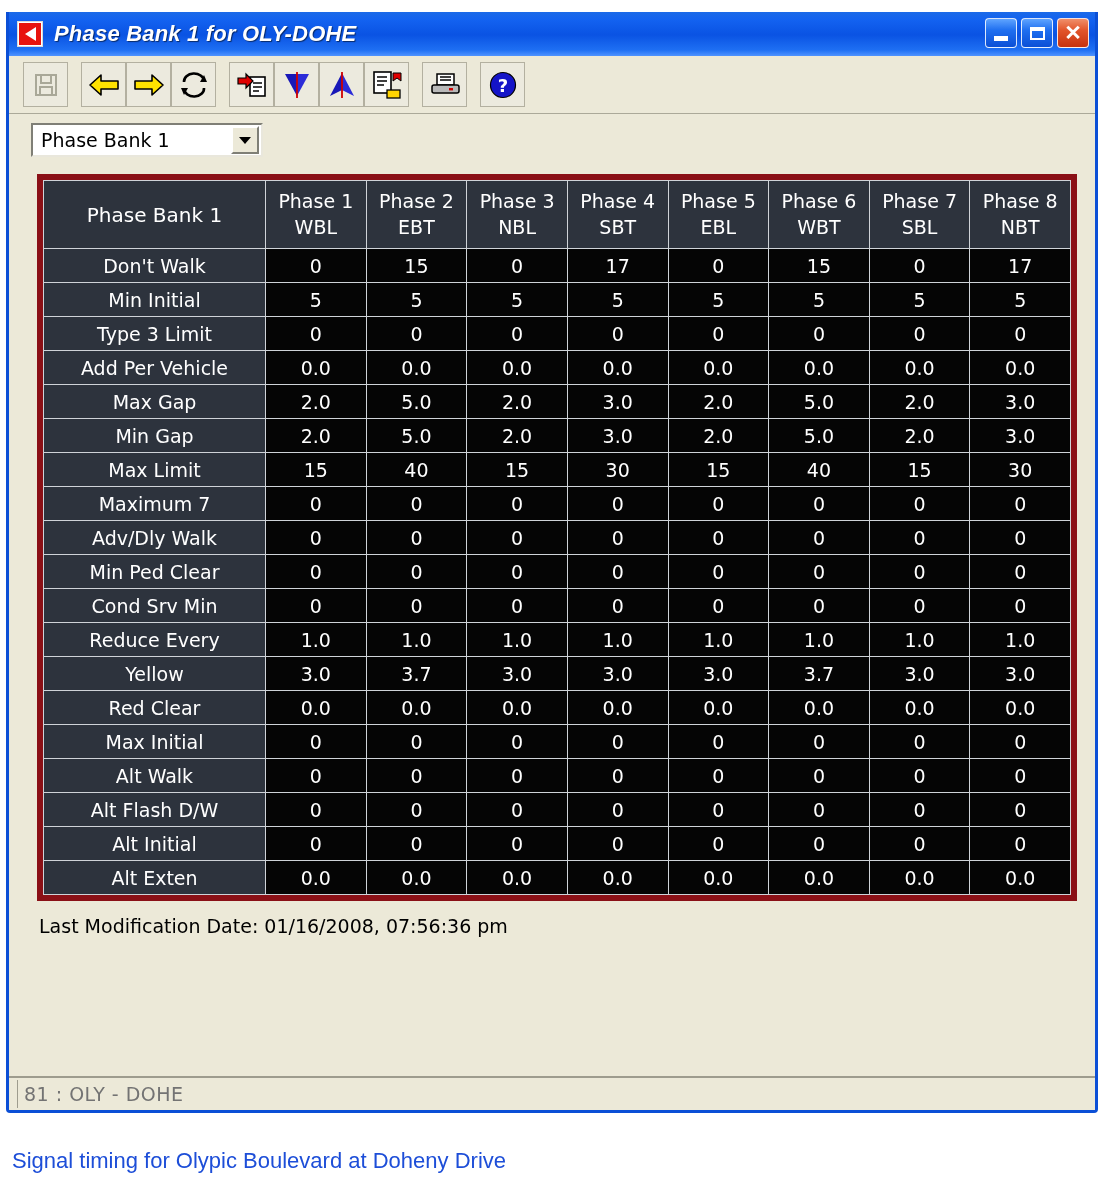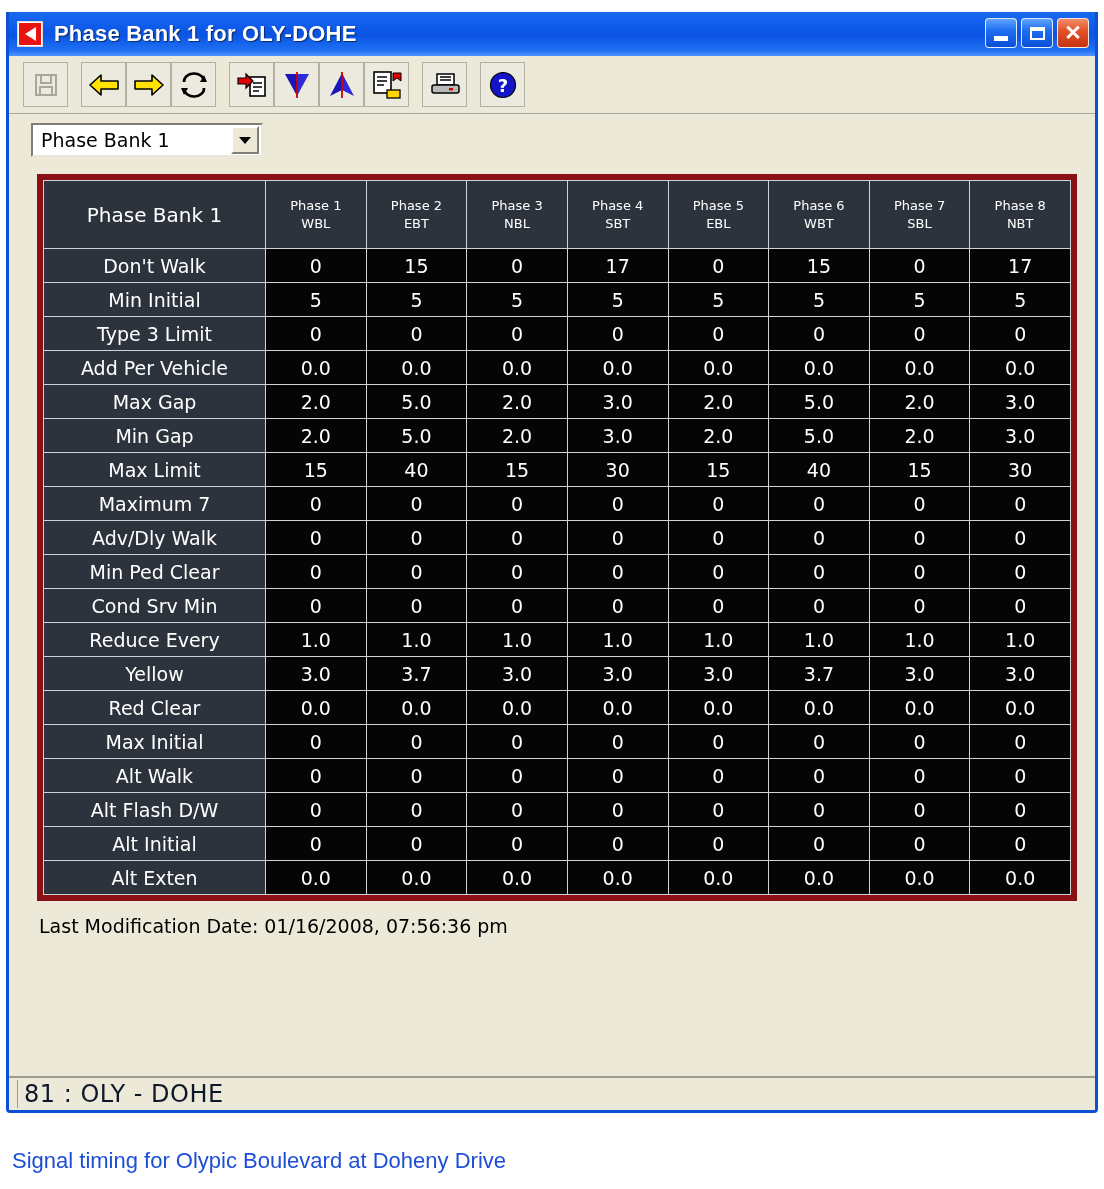--- a/index.html
+++ b/index.html
@@ -46,20 +46,21 @@
     border-right: 11px solid #ffffff;
   }
   #title-text {
     color: #ffffff;
     font-size: 22px;
     font-weight: bold;
     letter-spacing: .2px;
     margin-left: 11px;
     text-shadow: 1px 1px 1px rgba(0,0,0,.55);
     white-space: nowrap;
+    font-style: italic;
   }
   #win-buttons {
     position: absolute; right: 6px; top: 6px;
     display: flex; gap: 4px;
   }
   .winbtn {
     width: 32px; height: 30px;
     border-radius: 4px;
     border: 1px solid rgba(255,255,255,.85);
     display: flex; align-items: center; justify-content: center;
@@ -151,21 +152,21 @@
   table.grid th.corner {
     background: #2d333d;
     height: 68px;
     font-size: 20px;
     width: 222px;
   }
   table.grid th.phase {
     background: #2d333d;
     height: 68px;
     line-height: 1.35;
-    font-size: 13px;
+    font-size: 19px;
   }
   table.grid th.phase .ph { display: block; }
   table.grid th.phase .dir { display: block; }
   table.grid td.rowlabel {
     background: #2d333d;
     text-align: center;
     font-size: 19px;
   }
   table.grid td.val { background: #050505; }
   table.grid td.val.sel {
@@ -188,23 +189,23 @@
     border-top: 2px solid #9e9c8e;
     display: flex; align-items: center;
   }
   #status-cell {
     margin-left: 8px;
     height: 28px;
     flex: 1;
     display: flex; align-items: center;
     border-left: 1px solid #9e9c8e;
     padding-left: 6px;
-    font-size: 24px;
+    font-size: 19px;
     font-family: "DejaVu Sans", sans-serif;
-    color: #0f172a;
+    color: #737373;
     letter-spacing: .5px;
   }
 
   #caption {
     position: absolute;
     left: 12px; top: 1148px;
     font-size: 22px;
     color: #1d4ed8;
     font-family: Liberation Sans, sans-serif;
     white-space: nowrap;

